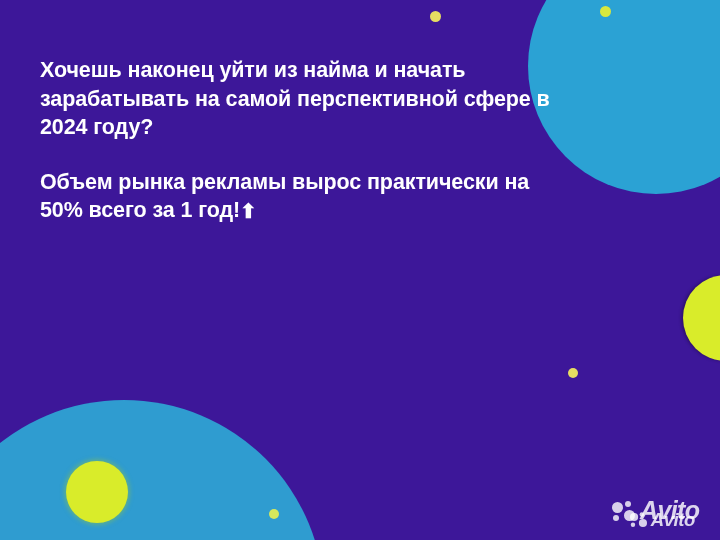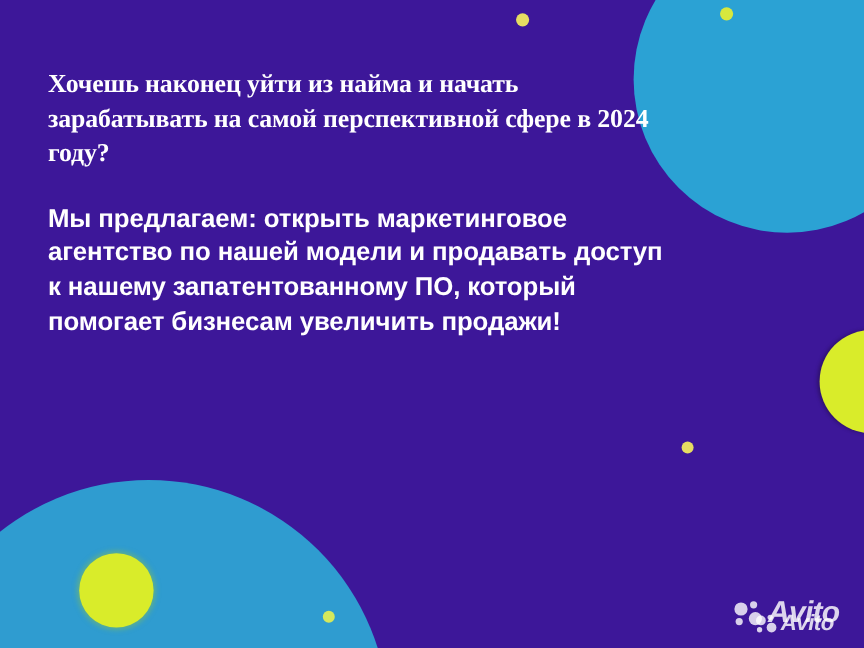--- a/index.html
+++ b/index.html
@@ -93,21 +93,21 @@
     z-index: 5;
   }
   .para {
     color: #ffffff;
     font-size: 21.5px;
     font-weight: bold;
     line-height: 1.33;
     letter-spacing: -0.1px;
     margin: 0;
   }
-  #para-question { margin-bottom: 26px; font-family: Liberation Serif, serif; }
+  #para-question { margin-bottom: 26px; }
   #para-stat     { margin-bottom: 27px; }
   .arrow-glyph {
     font-weight: bold;
     font-size: 20px;
     display: inline-block;
     vertical-align: -1px;
   }
 
   
   #watermark {
@@ -161,22 +161,22 @@
   <div class="shape" id="circle-yellow-bottom-left"></div>
 
   <div class="dot" id="dot-top-purple"></div>
   <div class="dot" id="dot-top-blue"></div>
   <div class="dot" id="dot-mid-purple"></div>
   <div class="dot" id="dot-bottom-blue"></div>
 
   <div id="text-block">
     <p class="para" id="para-question">Хочешь наконец уйти из найма и начать зарабатывать на самой перспективной сфере в 2024 году?</p>
 
+    <p class="para" id="para-stat"><span>Объем рынка рекламы вырос практически на 50% всего за 1 год!</span><span class="arrow-glyph">⬆</span></p>
 
-    <p class="para" id="para-offer">Мы предлагаем: открыть маркетинговое агентство по нашей модели и продавать доступ к нашему запатентованному ПО, который помогает бизнесам увеличить продажи!</p>
   </div>
 
   <div id="watermark">
     <div class="wm-unit wm-main">
       <span class="wm-dots">
         <i class="wm-d1"></i>
           <i class="wm-d2"></i>
           <i class="wm-d3"></i>
           <i class="wm-d4"></i>
       </span>

